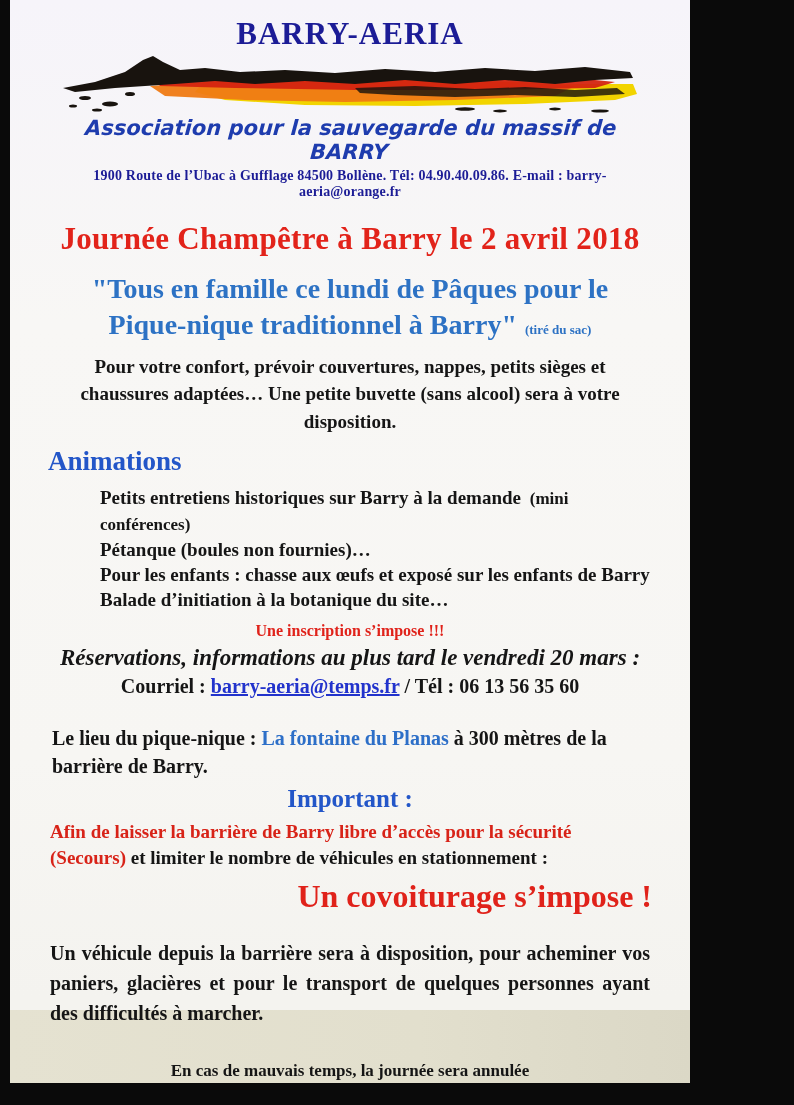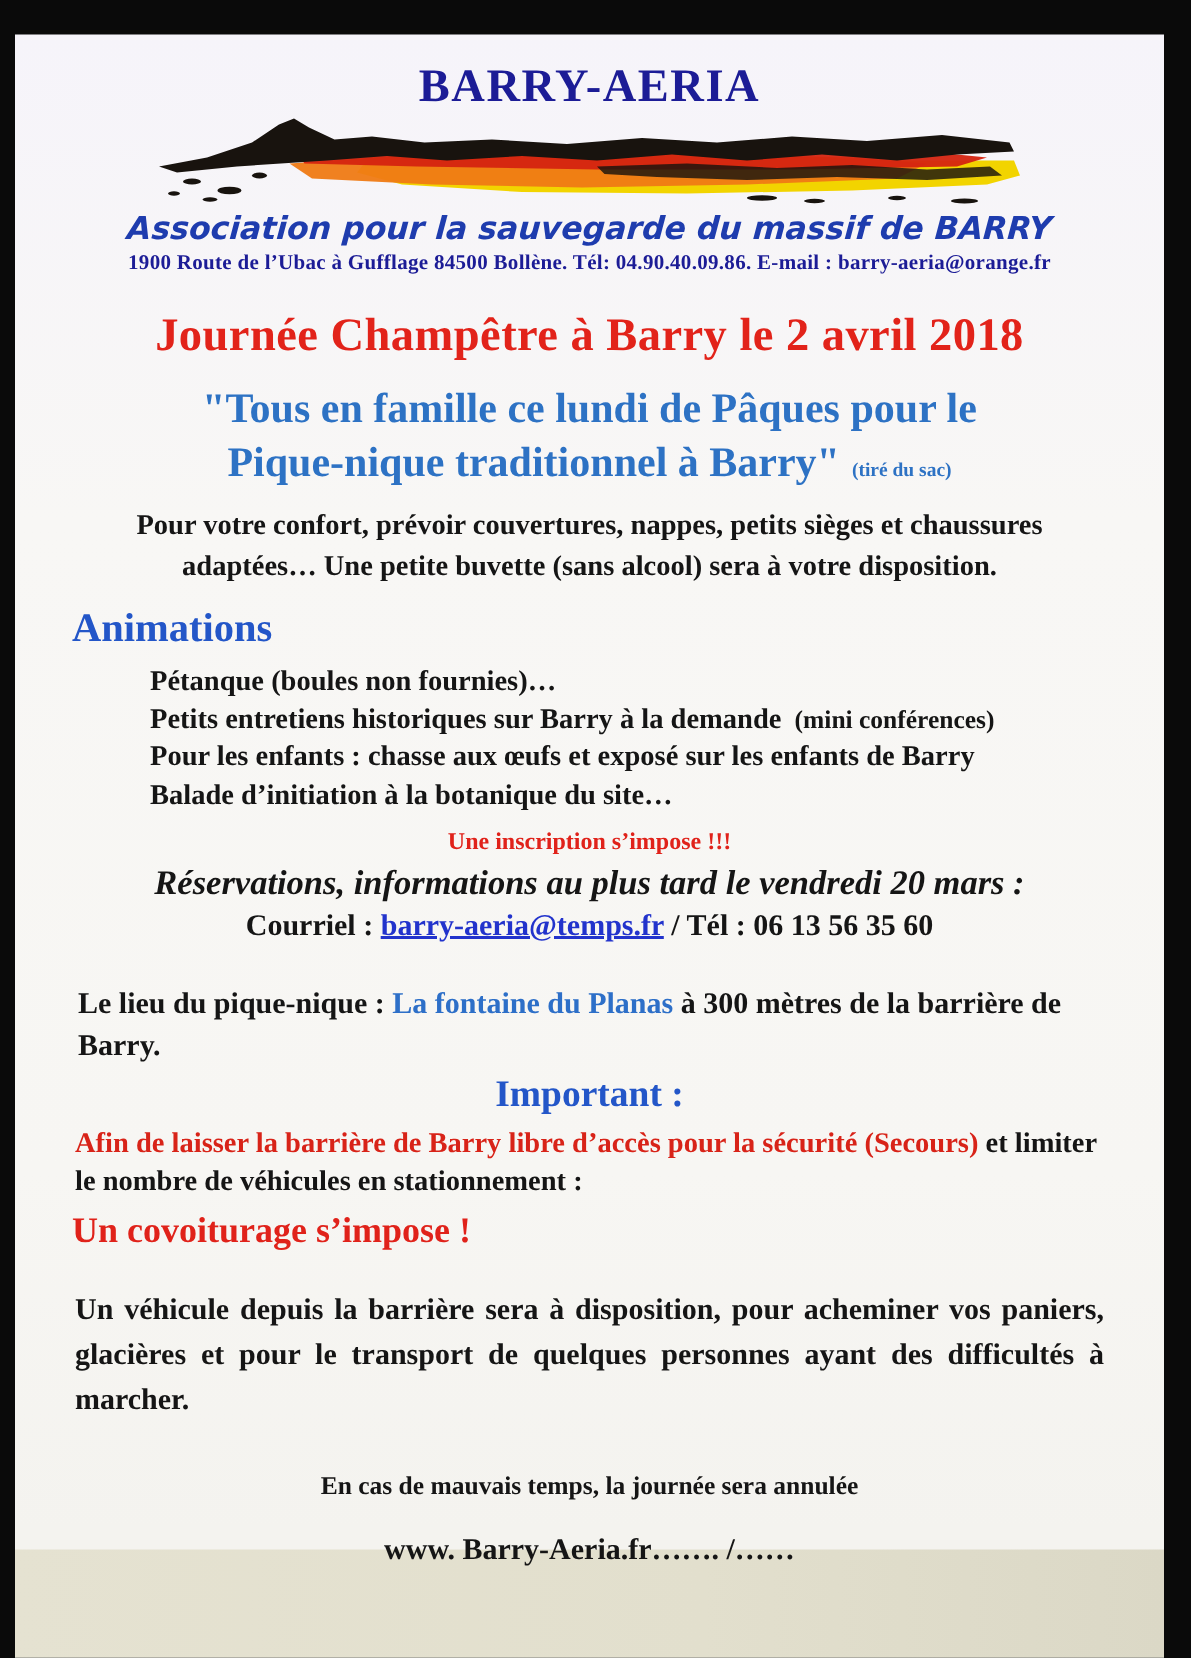--- a/index.html
+++ b/index.html
@@ -4,21 +4,21 @@
 <style>
   html,body{margin:0;padding:0;}
   body{
     width:794px;height:1105px;
     background:#0a0a0a;
     position:relative;
     font-family:"Liberation Serif", serif;
     overflow:hidden;
   }
   .paper{
-    position:absolute;left:10px;top:23px;width:766px;height:1083px;
+    position:absolute;left:10px;top:0;width:680px;height:1083px;
     background:linear-gradient(180deg,#f6f4fa 0%, #f8f7f5 30%, #f7f6f3 70%, #f4f3ef 92%);
     overflow:hidden;
   }
   .paper-bottom-band{
     position:absolute;left:0;right:0;bottom:0;height:73px;
     background:linear-gradient(90deg,#e5e2d1 0%, #e2dfcd 60%, #dbd8c6 100%);
   }
   .content{position:relative;padding:0 38px;}
 
   .org-title{
@@ -74,21 +74,21 @@
   }
   .location-place{color:#2d6fc8;}
   .important-heading{
     text-align:center;color:#2356c8;font-weight:bold;font-size:25px;margin-top:5px;
   }
   .important-paragraph{
     color:#151515;font-weight:bold;font-size:19px;line-height:1.35;margin:6px 0 0 2px;max-width:706px;
   }
   .important-red{color:#d82318;}
   .carpool-heading{
-    text-align:left;color:#e0221a;font-weight:bold;font-size:24px;margin-top:7px;
+    text-align:right;color:#e0221a;font-weight:bold;font-size:32px;margin-top:7px;
   }
   .rv-line{
     text-align:center;color:#2153c0;font-weight:bold;font-size:21px;margin-top:6px;
   }
   .vehicle-paragraph{
     color:#151515;font-weight:bold;font-size:20px;line-height:1.5;
     text-align:justify;margin:23px 2px 0 2px;
   }
   .dogs-notice{
     text-align:center;color:#2335b8;font-weight:bold;font-style:italic;font-size:17px;margin-top:23px;
@@ -140,22 +140,22 @@
     <div class="event-subtitle">
       <span>"Tous en famille ce lundi de Pâques pour le</span><br>
       <span>Pique-nique traditionnel à Barry"</span><span class="subtitle-note">(tiré du sac)</span>
     </div>
 
     <div class="intro-paragraph">Pour votre confort, prévoir couvertures, nappes, petits sièges et chaussures adaptées… Une petite buvette (sans alcool) sera à votre disposition.</div>
 
     <div class="animations-heading">Animations</div>
 
     <div class="animations-list">
+      <div><span>Petits entretiens historiques sur Barry à la demande</span> <span class="item-note">(mini conférences)</span></div>
       <div><span>Pétanque (boules non fournies)…</span></div>
-      <div><span>Petits entretiens historiques sur Barry à la demande</span> <span class="item-note">(mini conférences)</span></div>
       <div><span>Pour les enfants : chasse aux œufs et exposé sur les enfants de Barry</span></div>
       <div><span>Balade d’initiation à la botanique du site…</span></div>
     </div>
 
     <div class="inscription-heading">Une inscription s’impose !!!</div>
 
     <div class="reservations-line">Réservations, informations au plus tard le vendredi 20 mars :</div>
 
     <div class="contact-line">
       <span>Courriel : </span><a href="#" class="email-link">barry-aeria@temps.fr</a><span> / Tél : 06 13 56 35 60</span>

